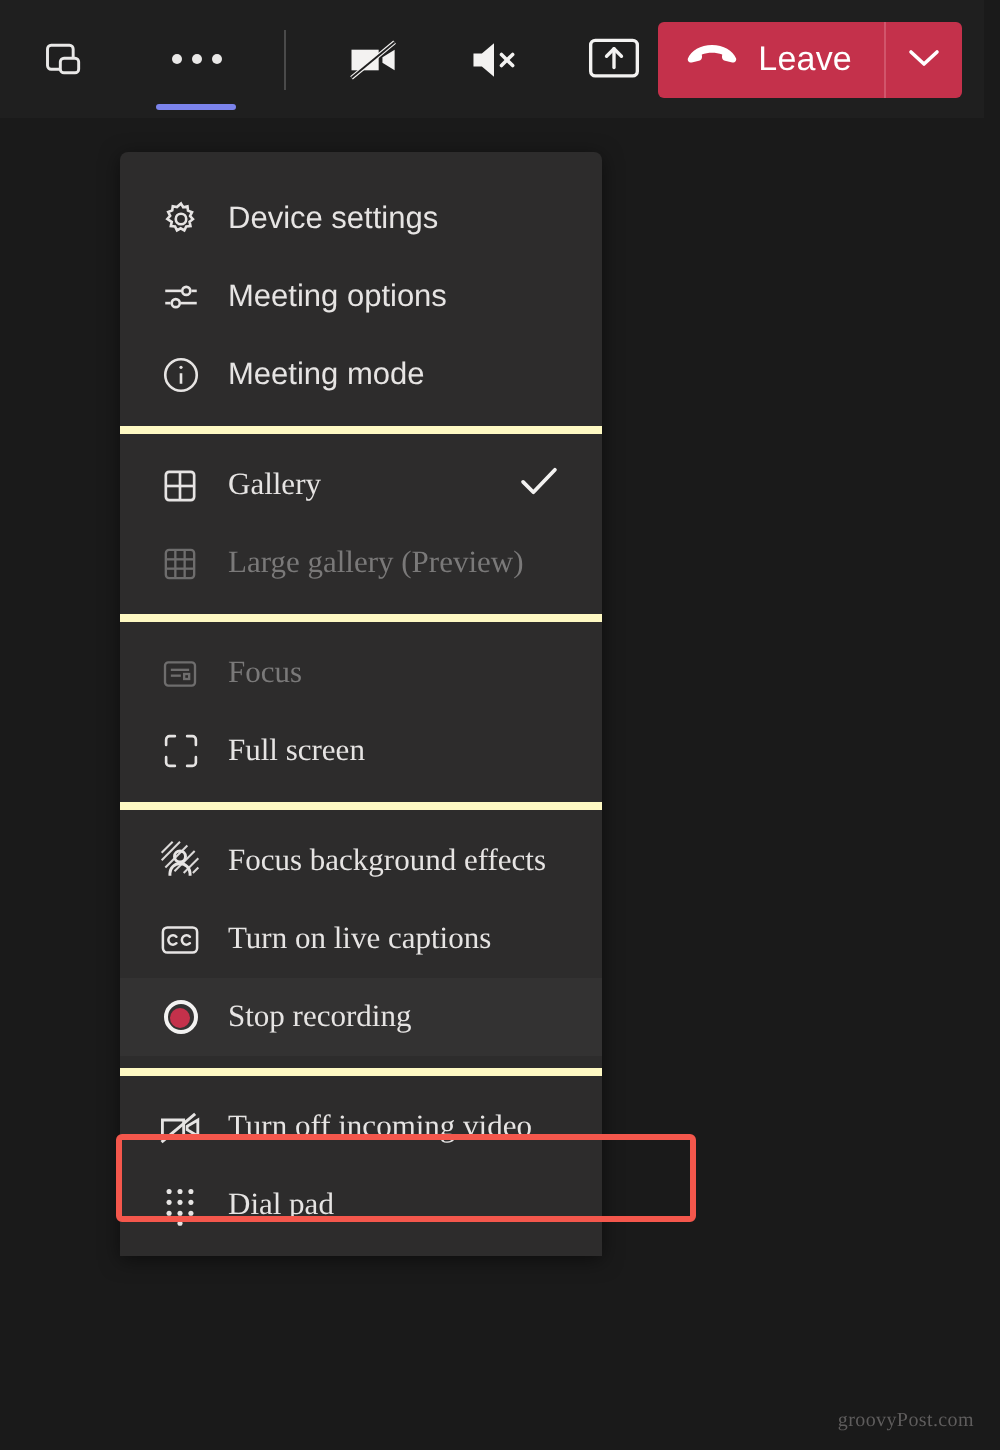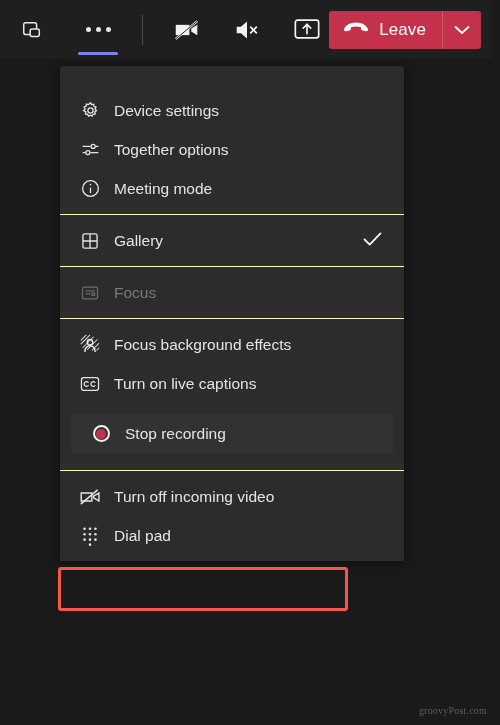--- a/index.html
+++ b/index.html
@@ -50,29 +50,29 @@
   }
   .leave-label { font-size:17px; font-weight:400; letter-spacing:.1px; }
   .leave-sep { width:1px; background:#d1556b; }
   .leave-caret {
     background:#c4314b; width:38px; display:flex; align-items:center; justify-content:center;
     color:#ffffff;
   }
 
   
   .menu {
-    position:absolute; left:60px; top:66px; width:344px;
+    position:absolute; left:60px; top:76px; width:241px;
     background:#2d2c2c;
     border-radius:4px 4px 0 0;
     box-shadow:0 2px 10px rgba(0,0,0,.5);
-    padding-top:19px;
+    padding-top:8px;
     overflow:hidden;
   }
   .mgroup { padding:6px 0; }
-  .mgroup + .mgroup { border-top:1px solid #fef9c3; }
+  .mgroup + .mgroup { border-top:4px solid #fef9c3;font-family:Liberation Serif, serif; }
 
   .mitem {
     position:relative;
     height:39px;
     display:flex; align-items:center;
     padding-left:18px;
     color:#e6e4e3;
     font-size:15.5px;
     white-space:nowrap;
   }
@@ -85,21 +85,21 @@
   .mitem.disabled .mi-icon { color:#6e6d6d; }
   .mitem .mi-label { line-height:1; }
   .check {
     position:absolute; right:22px; top:50%; transform:translateY(-50%);
     color:#f3f2f1;
   }
 
   
   .mitem.highlight {
     background:#333232;
-    margin:11px; padding-left:18px;
+    margin:0; padding-left:18px;
   }
   .annot-box {
     position:absolute; left:58px; top:567px; width:290px; height:44px;
     border:3px solid #f4574c; border-radius:3px;
     pointer-events:none;
   }
 
   .rec-dot-outer {
     width:17px; height:17px; border-radius:50%;
     border:2px solid #f3f2f1;
@@ -213,21 +213,21 @@
         <span class="mi-icon">
           <svg width="21" height="21" viewBox="0 0 24 24" fill="none" stroke="currentColor" stroke-width="1.5">
             <line x1="3" y1="8.5" x2="12" y2="8.5"></line>
               <circle cx="15" cy="8.5" r="2.3"></circle>
               <line x1="18" y1="8.5" x2="21" y2="8.5"></line>
             <line x1="3" y1="15.5" x2="6" y2="15.5"></line>
               <circle cx="9" cy="15.5" r="2.3"></circle>
               <line x1="12" y1="15.5" x2="21" y2="15.5"></line>
           </svg>
         </span>
-        <span class="mi-label">Together options</span>
+        <span class="mi-label">Meeting options</span>
       </div>
 
 
       <div class="mitem">
         <span class="mi-icon">
           <svg width="21" height="21" viewBox="0 0 24 24" fill="none" stroke="currentColor" stroke-width="1.5">
             <circle cx="12" cy="12" r="9"></circle>
             <line x1="12" y1="11" x2="12" y2="17"></line>
             <circle cx="12" cy="7.6" r="0.9" fill="currentColor" stroke="none"></circle>
           </svg>
@@ -246,36 +246,59 @@
           </svg>
         </span>
         <span class="mi-label">Gallery</span>
         <span class="check">
           <svg width="19" height="15" viewBox="0 0 20 16">
             <polyline points="1.5,8.5 7,14 18.5,2" fill="none" stroke="currentColor" stroke-width="2" stroke-linecap="round" stroke-linejoin="round"></polyline>
           </svg>
         </span>
       </div>
 
+      <div class="mitem disabled">
+        <span class="mi-icon">
+          <svg width="20" height="20" viewBox="0 0 24 24" fill="none" stroke="currentColor" stroke-width="1.4">
+            <rect x="3.5" y="3.5" width="17" height="17" rx="2"></rect>
+            <line x1="9.2" y1="3.5" x2="9.2" y2="20.5"></line>
+            <line x1="14.8" y1="3.5" x2="14.8" y2="20.5"></line>
+            <line x1="3.5" y1="9.2" x2="20.5" y2="9.2"></line>
+            <line x1="3.5" y1="14.8" x2="20.5" y2="14.8"></line>
+          </svg>
+        </span>
+        <span class="mi-label">Large gallery (Preview)</span>
+      </div>
 
     </div>
 
     <div class="mgroup">
       <div class="mitem disabled">
         <span class="mi-icon">
           <svg width="20" height="20" viewBox="0 0 24 24" fill="none" stroke="currentColor" stroke-width="1.4">
             <rect x="3" y="5" width="18" height="14" rx="2"></rect>
             <line x1="6.5" y1="9.5" x2="17.5" y2="9.5"></line>
             <line x1="6.5" y1="13" x2="12.5" y2="13"></line>
             <rect x="14.5" y="12" width="3" height="3"></rect>
           </svg>
         </span>
         <span class="mi-label">Focus</span>
       </div>
 
+      <div class="mitem">
+        <span class="mi-icon">
+          <svg width="21" height="21" viewBox="0 0 24 24" fill="none" stroke="currentColor" stroke-width="1.5" stroke-linecap="round">
+            <path d="M3.5 8.5v-3a2 2 0 012-2h3"></path>
+            <path d="M20.5 8.5v-3a2 2 0 00-2-2h-3"></path>
+            <path d="M3.5 15.5v3a2 2 0 002 2h3"></path>
+            <path d="M20.5 15.5v3a2 2 0 01-2 2h-3"></path>
+          </svg>
+        </span>
+        <span class="mi-label">Full screen</span>
+      </div>
     </div>
 
     <div class="mgroup">
       <div class="mitem">
         <span class="mi-icon">
           <svg width="22" height="22" viewBox="0 0 24 24">
             <g stroke="currentColor" stroke-width="1.1" opacity=".95">
               <line x1="2" y1="7" x2="8" y2="1"></line>
                 <line x1="2" y1="11" x2="12" y2="1"></line>
               <line x1="4" y1="15" x2="16" y2="3"></line>

